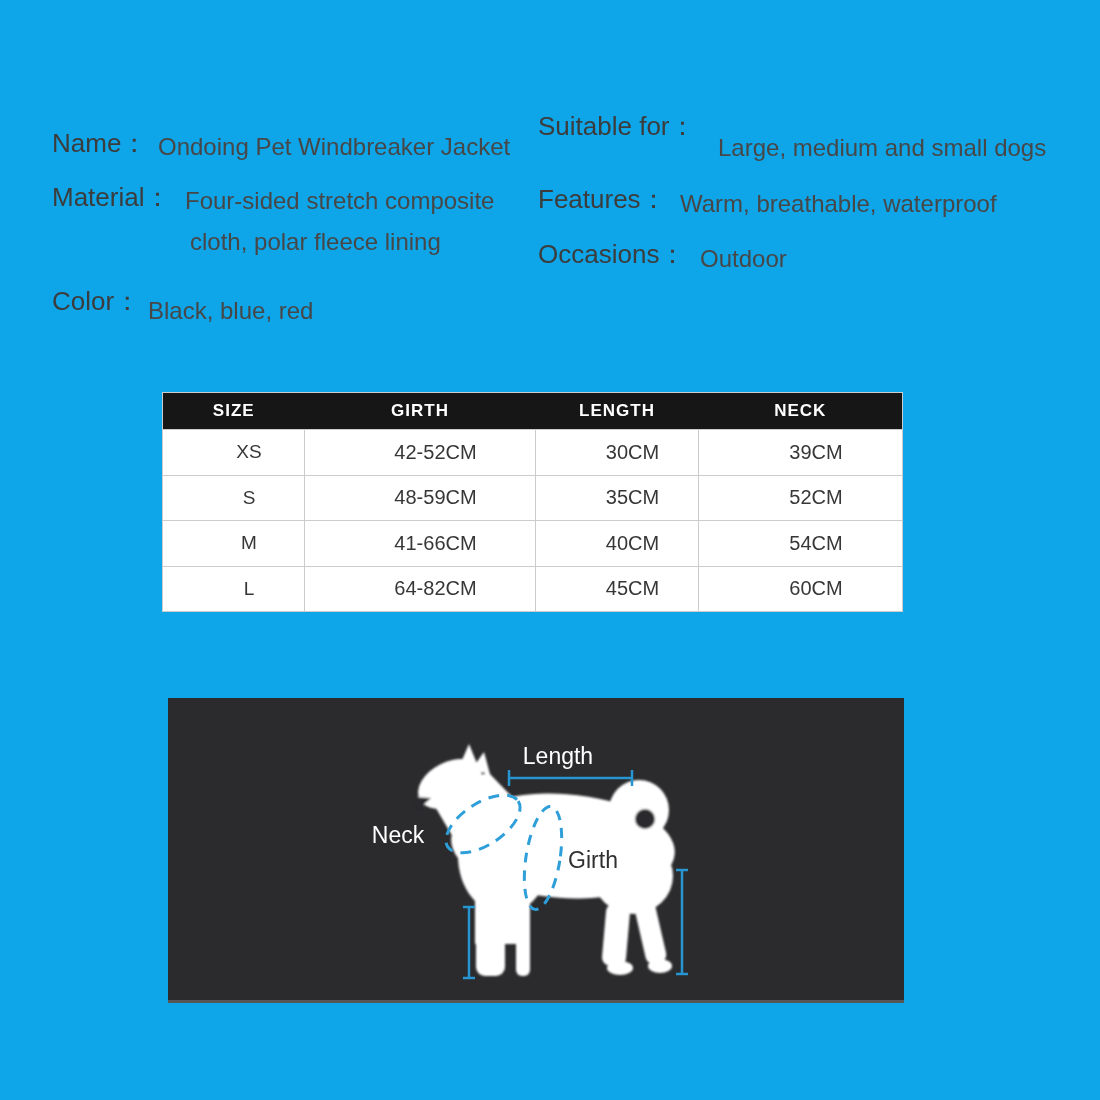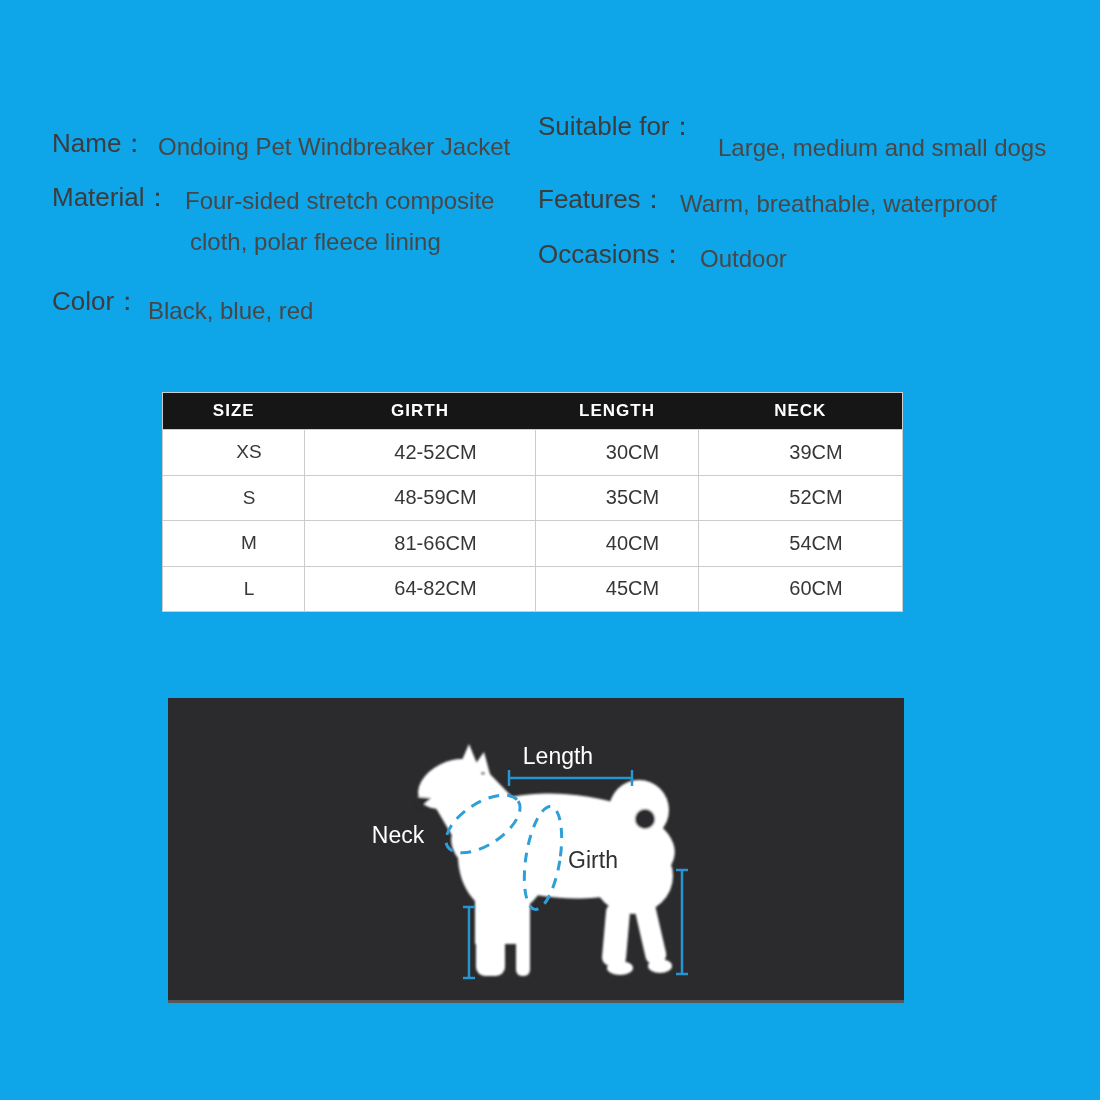--- a/index.html
+++ b/index.html
@@ -73,21 +73,21 @@
         <td>39CM</td>
       </tr>
       <tr>
         <td class="size-col">S</td>
         <td>48-59CM</td>
         <td>35CM</td>
         <td>52CM</td>
       </tr>
       <tr>
         <td class="size-col">M</td>
-        <td>81-66CM</td>
+        <td>41-66CM</td>
         <td>40CM</td>
         <td>54CM</td>
       </tr>
       <tr>
         <td class="size-col">L</td>
         <td>64-82CM</td>
         <td>45CM</td>
         <td>60CM</td>
       </tr>
     </tbody>

